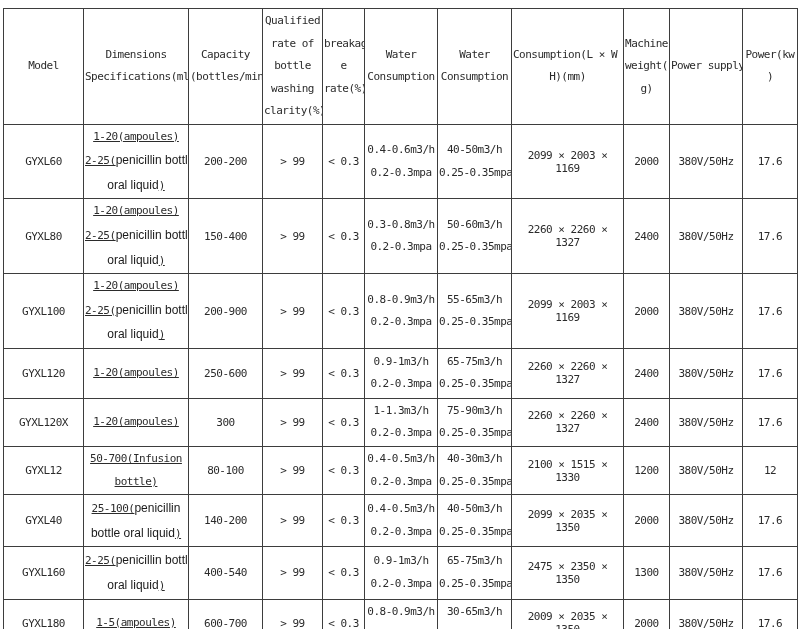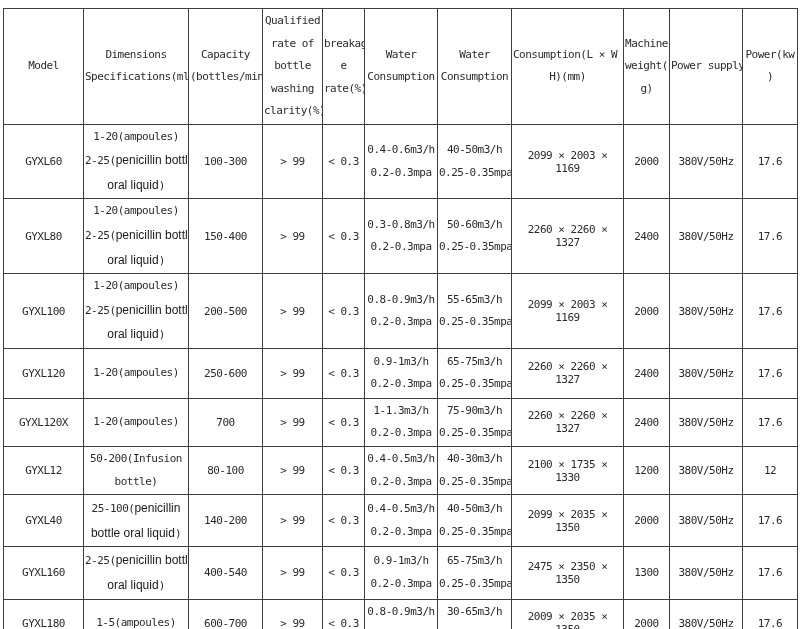--- a/index.html
+++ b/index.html
@@ -43,20 +43,21 @@
     white-space: nowrap;
   }
   .sans {
     font-family: "Liberation Sans", sans-serif;
     font-size: 12px;
     letter-spacing: 0;
     color: #1a1a1a;
   }
   .mono {
     font-family: "DejaVu Sans Mono", "Liberation Mono", monospace;
+    text-decoration: underline;
   }
 </style>
 </head>
 <body>
 
 <div class="page">
   <table class="spec-table">
     <colgroup>
       <col style="width:80px">
         <col style="width:105px">
@@ -122,21 +123,21 @@
         </tr>
     </thead>
     <tbody>
         <tr>
           <td>GYXL60</td>
           <td>
             <div class="cline"><span class="mono">1-20(ampoules)</span></div>
             <div class="cline"><span class="mono">2-25(</span><span class="sans">penicillin bottle</span></div>
             <div class="cline"><span class="sans">oral liquid</span><span class="mono">)</span></div>
           </td>
-          <td>100-300</td>
+          <td>200-200</td>
           <td>&gt; 99</td>
           <td>&lt; 0.3</td>
           <td>
             <div class="cline">0.4-0.6m3/h</div>
             <div class="cline">0.2-0.3mpa</div>
           </td>
           <td>
             <div class="cline">40-50m3/h</div>
             <div class="cline">0.25-0.35mpa</div>
           </td>
@@ -168,21 +169,21 @@
           <td>380V/50Hz</td>
           <td>17.6</td>
         </tr>
         <tr>
           <td>GYXL100</td>
           <td>
             <div class="cline"><span class="mono">1-20(ampoules)</span></div>
             <div class="cline"><span class="mono">2-25(</span><span class="sans">penicillin bottle</span></div>
             <div class="cline"><span class="sans">oral liquid</span><span class="mono">)</span></div>
           </td>
-          <td>200-500</td>
+          <td>200-900</td>
           <td>&gt; 99</td>
           <td>&lt; 0.3</td>
           <td>
             <div class="cline">0.8-0.9m3/h</div>
             <div class="cline">0.2-0.3mpa</div>
           </td>
           <td>
             <div class="cline">55-65m3/h</div>
             <div class="cline">0.25-0.35mpa</div>
           </td>
@@ -210,54 +211,54 @@
           <td>2260 × 2260 × 1327</td>
           <td>2400</td>
           <td>380V/50Hz</td>
           <td>17.6</td>
         </tr>
         <tr>
           <td>GYXL120X</td>
           <td>
             <div class="cline"><span class="mono">1-20(ampoules)</span></div>
           </td>
-          <td>700</td>
+          <td>300</td>
           <td>&gt; 99</td>
           <td>&lt; 0.3</td>
           <td>
             <div class="cline">1-1.3m3/h</div>
             <div class="cline">0.2-0.3mpa</div>
           </td>
           <td>
             <div class="cline">75-90m3/h</div>
             <div class="cline">0.25-0.35mpa</div>
           </td>
           <td>2260 × 2260 × 1327</td>
           <td>2400</td>
           <td>380V/50Hz</td>
           <td>17.6</td>
         </tr>
         <tr>
           <td>GYXL12</td>
           <td>
-            <div class="cline"><span class="mono">50-200(Infusion</span></div>
+            <div class="cline"><span class="mono">50-700(Infusion</span></div>
             <div class="cline"><span class="mono">bottle)</span></div>
           </td>
           <td>80-100</td>
           <td>&gt; 99</td>
           <td>&lt; 0.3</td>
           <td>
             <div class="cline">0.4-0.5m3/h</div>
             <div class="cline">0.2-0.3mpa</div>
           </td>
           <td>
             <div class="cline">40-30m3/h</div>
             <div class="cline">0.25-0.35mpa</div>
           </td>
-          <td>2100 × 1735 × 1330</td>
+          <td>2100 × 1515 × 1330</td>
           <td>1200</td>
           <td>380V/50Hz</td>
           <td>12</td>
         </tr>
         <tr>
           <td>GYXL40</td>
           <td>
             <div class="cline"><span class="mono">25-100(</span><span class="sans">penicillin</span></div>
             <div class="cline"><span class="sans">bottle oral liquid</span><span class="mono">)</span></div>
           </td>

